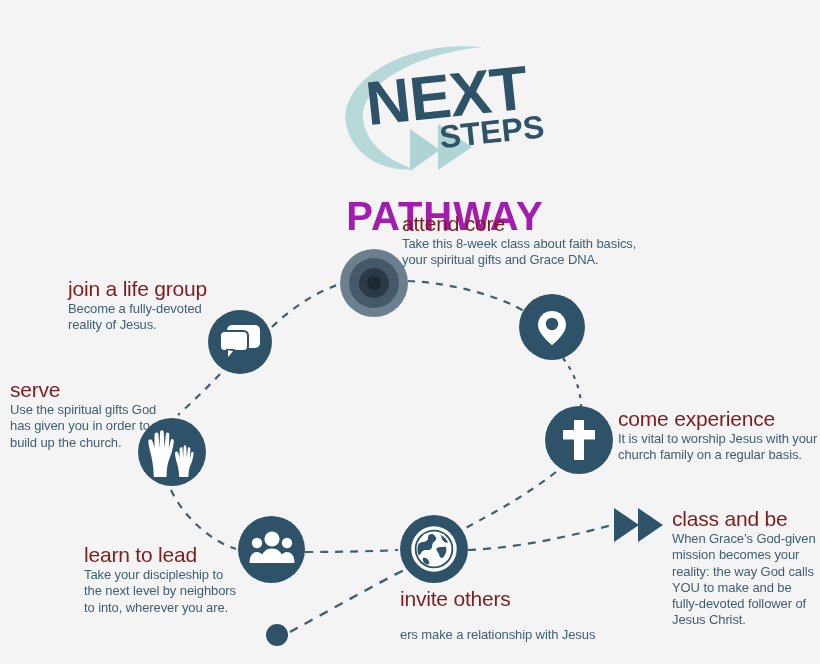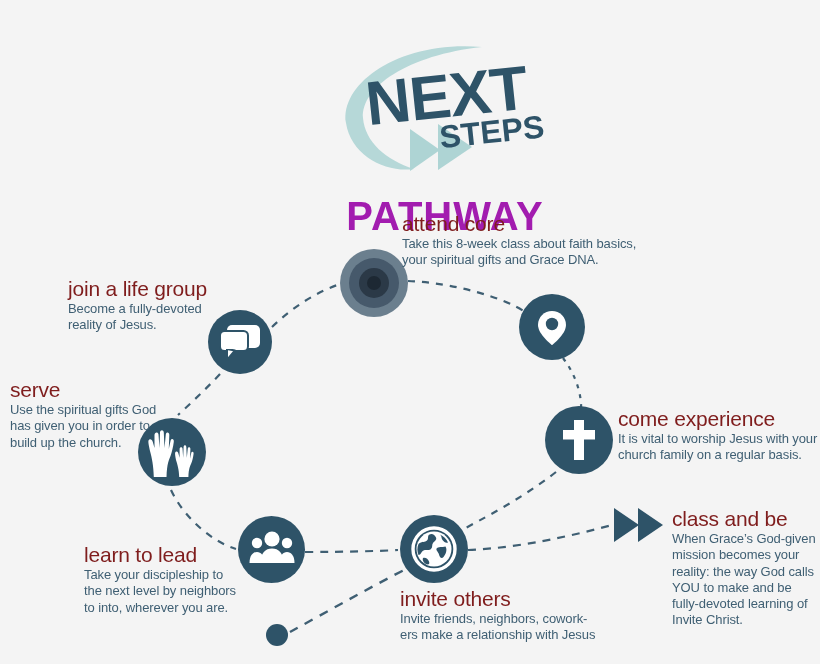--- a/index.html
+++ b/index.html
@@ -245,35 +245,35 @@
     </div>
   </div>
 
   <div class="tblock" style="left:672px; top:508px; width:148px;">
     <div class="ttl">class and be</div>
     <div class="desc">
       <span>When Grace’s God-given</span><br>
       <span>mission becomes your</span><br>
       <span>reality: the way God calls</span><br>
       <span>YOU to make and be</span><br>
-      <span>fully-devoted learning of</span><br>
-      <span>Invite Christ.</span>
+      <span>fully-devoted follower of</span><br>
+      <span>Jesus Christ.</span>
     </div>
   </div>
 
   <div class="tblock" style="left:84px; top:544px; width:175px;">
     <div class="ttl">learn to lead</div>
     <div class="desc">
       <span>Take your discipleship to</span><br>
       <span>the next level by neighbors</span><br>
       <span>to into, wherever you are.</span>
     </div>
   </div>
 
   <div class="tblock" style="left:400px; top:588px; width:240px;">
     <div class="ttl">invite others</div>
     <div class="desc">
-      <span>Invite friends, neighbors, cowork-</span><br>
+      <br>
       <span>ers make a relationship with Jesus</span>
     </div>
   </div>
 
 </div>
 
 </body></html>

